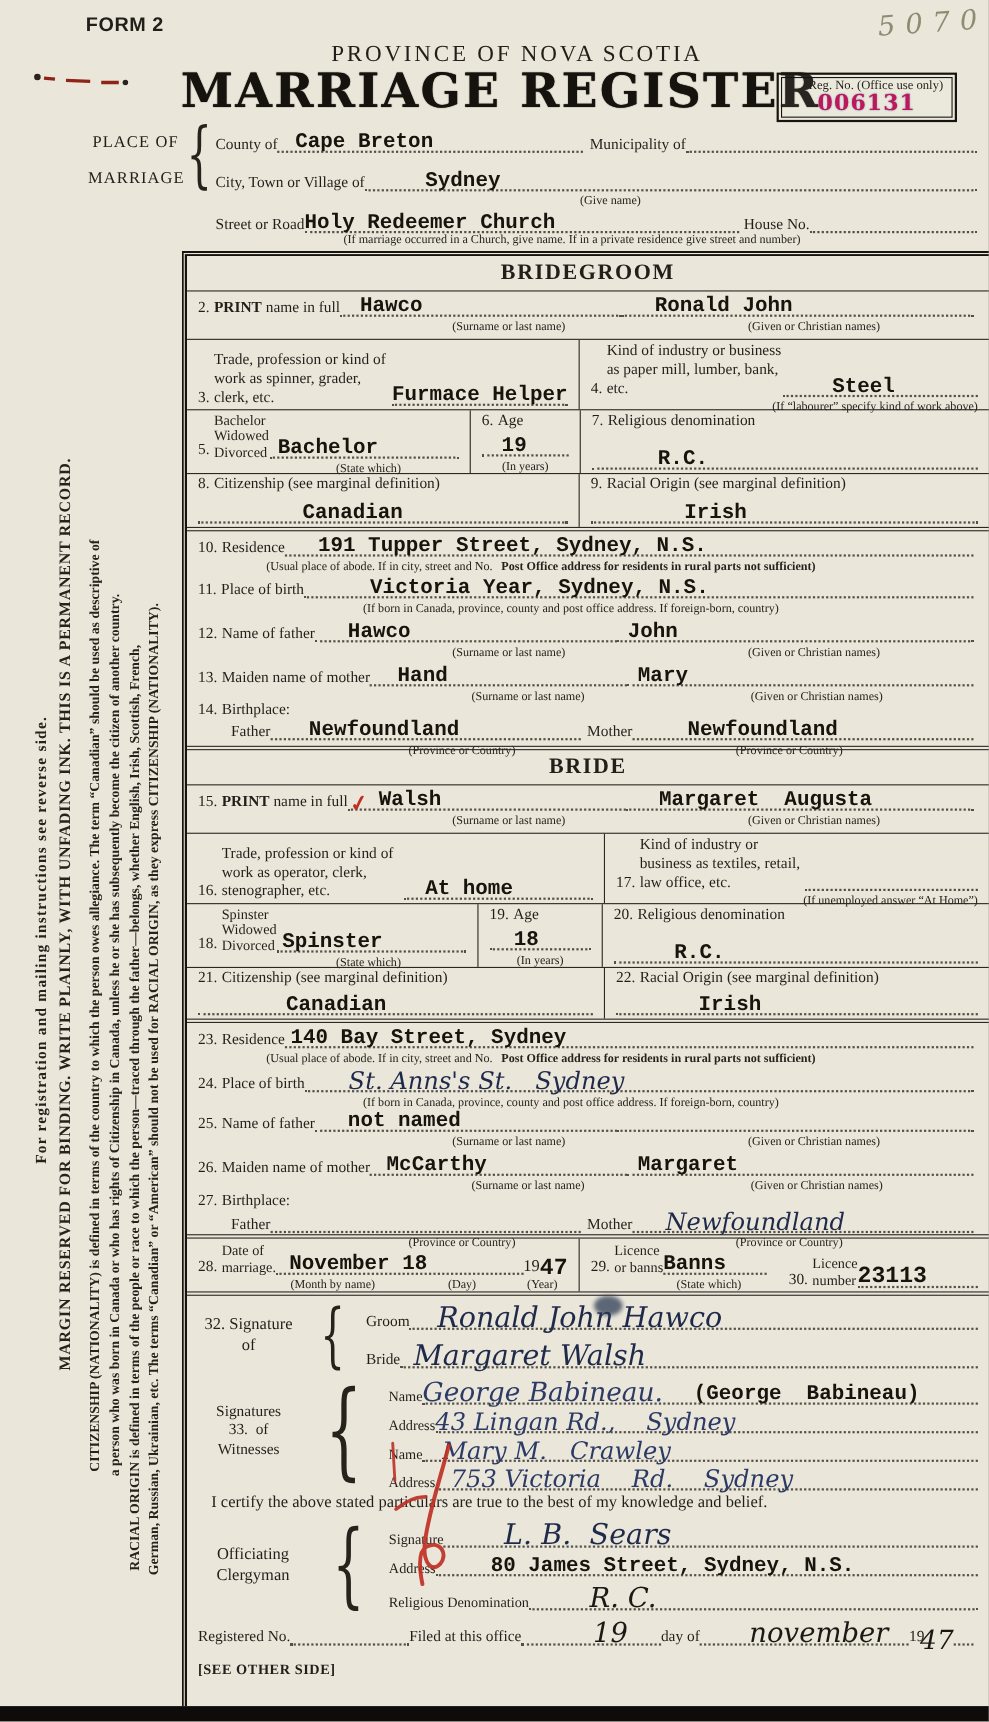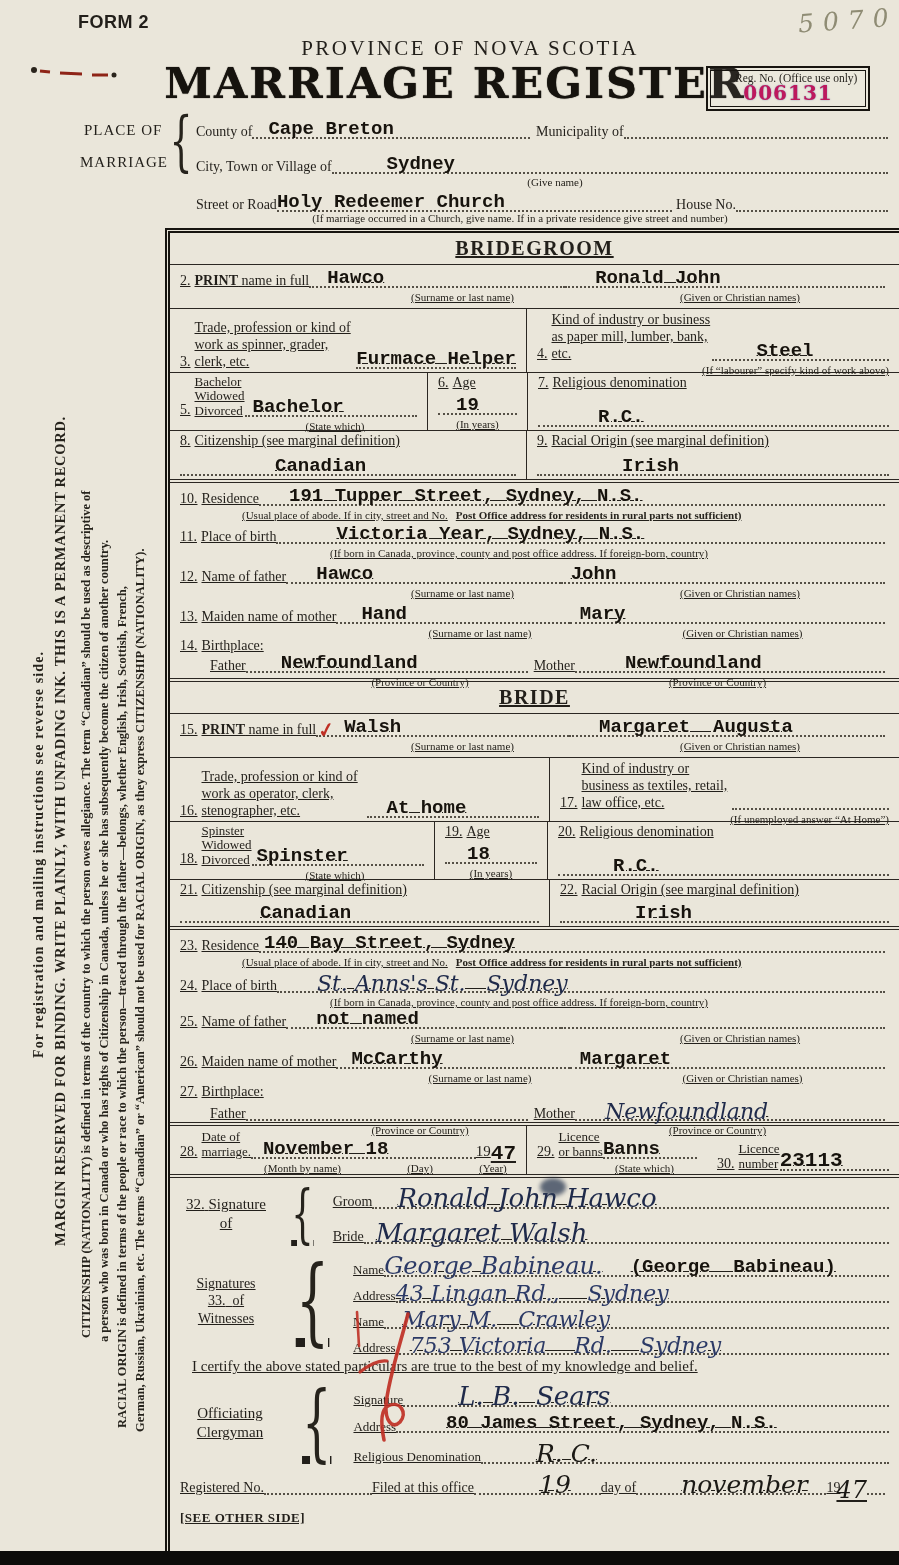--- a/index.html
+++ b/index.html
@@ -46,21 +46,21 @@
   .province { font-size:21px; letter-spacing:2.5px; text-align:center; }
   .big-title { font-family:"DejaVu Serif", serif; font-weight:bold; font-size:43px; letter-spacing:2px; text-align:center; color:#16130e; text-shadow:0 0 1px #16130e; }
   .regbox { border:2.5px solid #17140f; padding:2px; background:rgba(255,255,255,.08); }
   .regbox-inner { border:1.5px solid #17140f; padding:1px 24px 3px; text-align:center; }
   .reg-label { font-size:11.5px; white-space:nowrap; }
   .reg-value { font-family:"DejaVu Serif", serif; font-weight:bold; font-size:20px; letter-spacing:1px; color:#be185d; text-shadow:0 0 1.5px rgba(44,63,146,.6); line-height:.95; }
   .place-label { font-size:15px; letter-spacing:1px; }
   
   .form {
     position:absolute; left:165px; top:228px; width:734px; height:1323px;
-    border-left:5px double #17140f; border-top:5px double #17140f;text-decoration:underline;
+    border-left:5px double #17140f; border-top:5px double #17140f;
   }
   .sect-title {
     text-align:center; font-weight:bold; font-size:20px; letter-spacing:1.5px;
     border-bottom:1.5px solid #2b2722; padding-top:4px;
   }
   .row { position:relative; padding:2px 14px 0 10px; }
   .rb { border-bottom:1.5px solid #2b2722; }
   .cells { display:flex; align-items:stretch; padding:0; }
   .cell { position:relative; padding:2px 10px 0 10px; display:flex; flex-direction:column; justify-content:flex-start; }
   .vline { border-right:1.5px solid #2b2722; }

